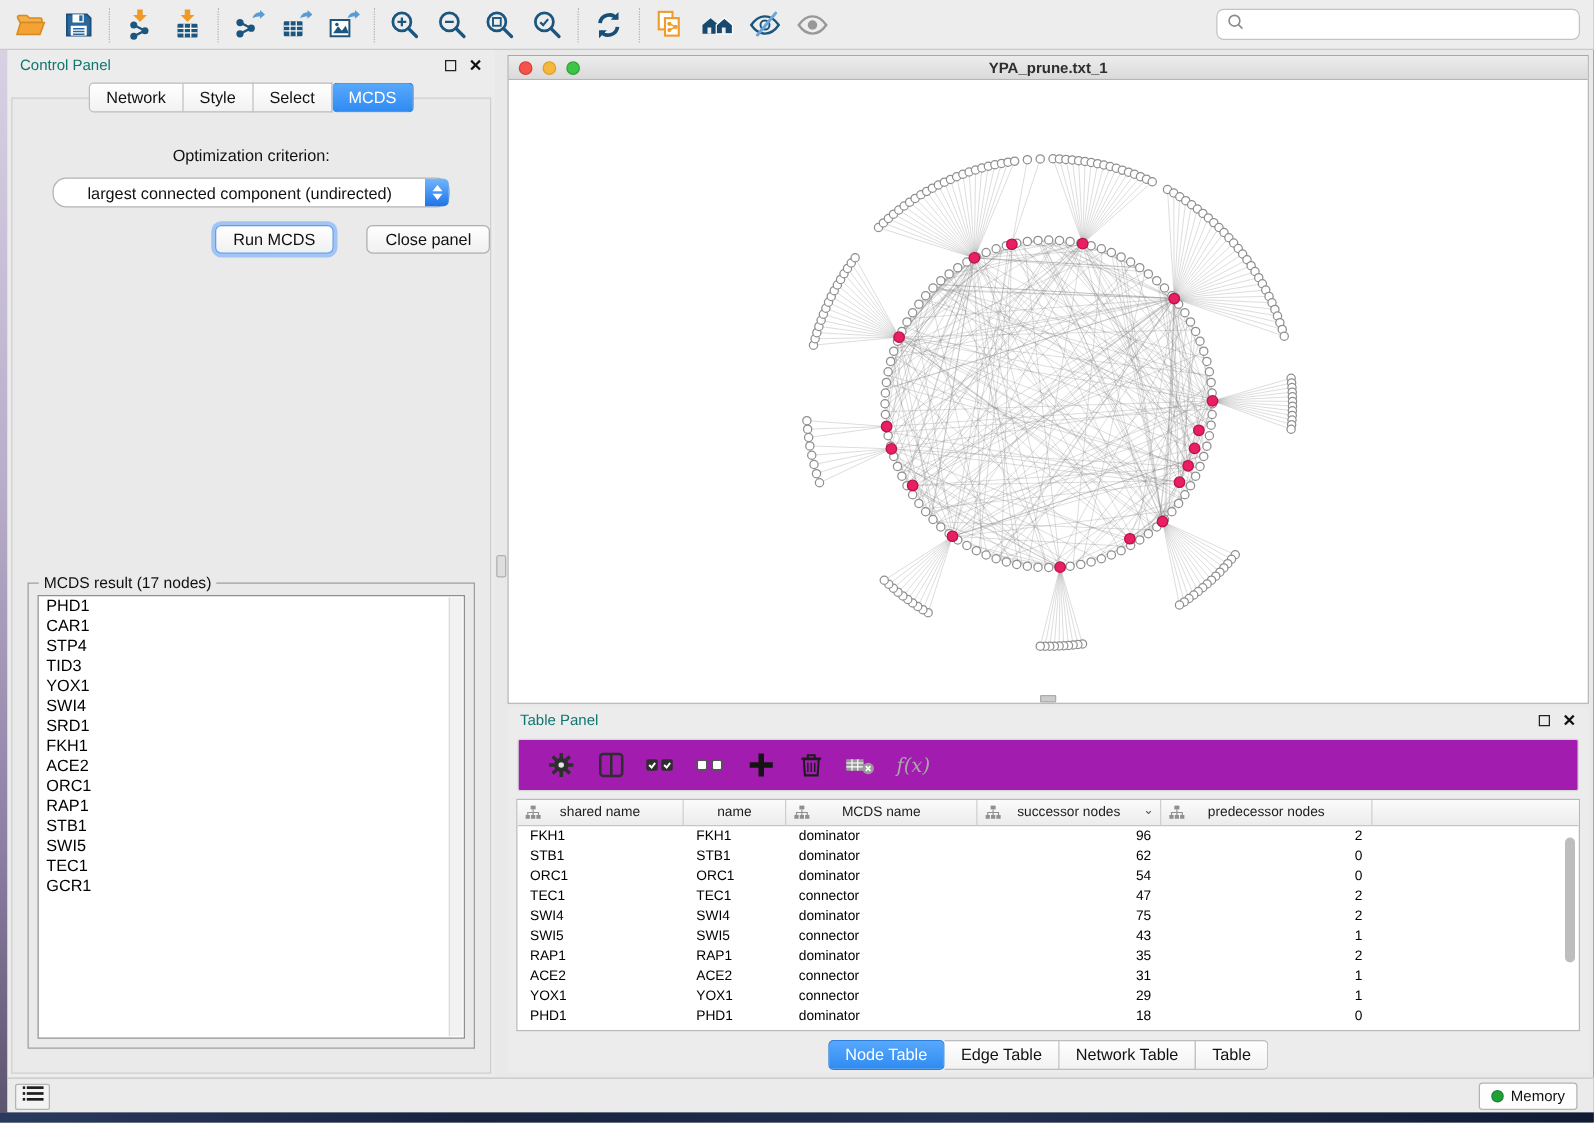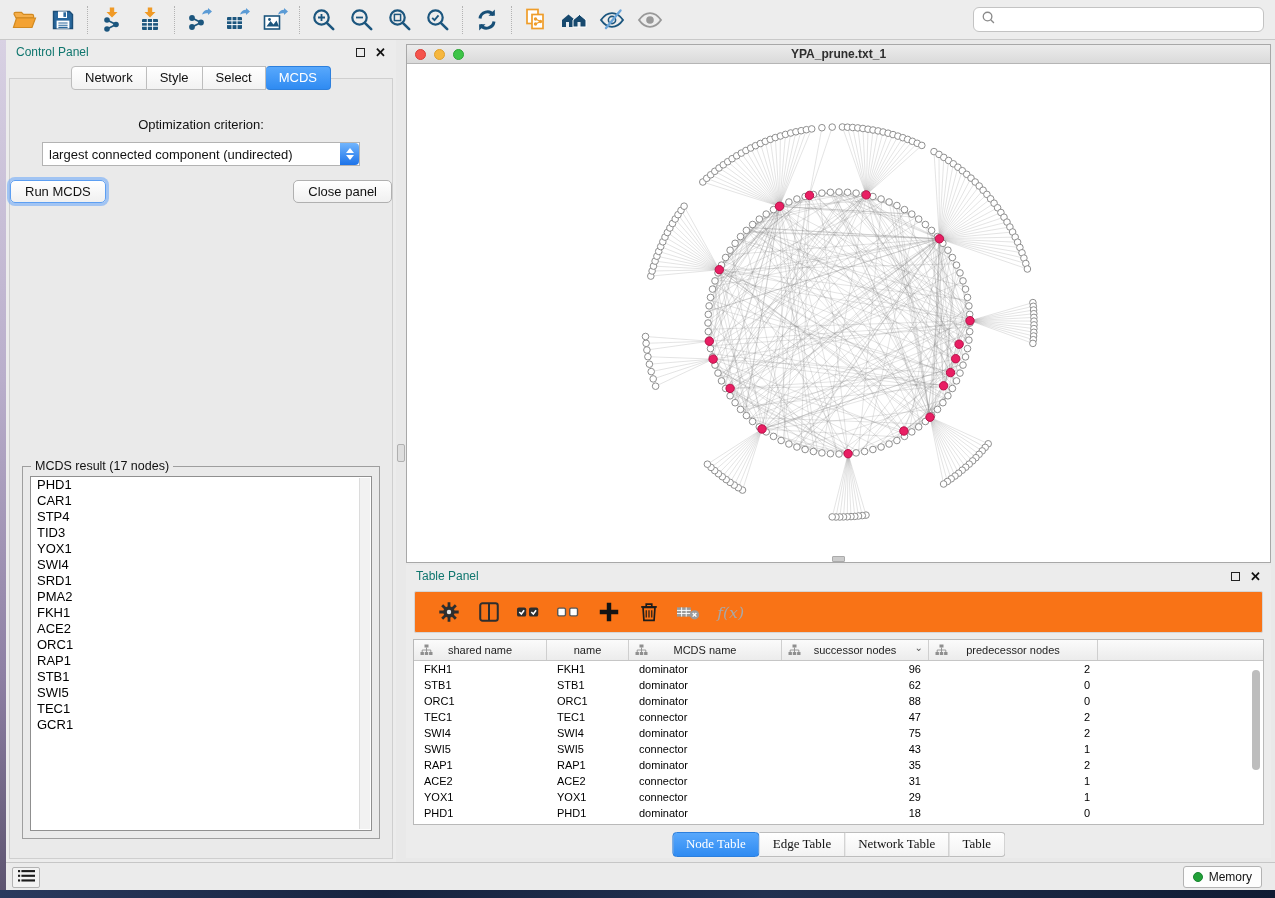--- a/index.html
+++ b/index.html
@@ -32,26 +32,26 @@
   .seg { display:flex; }
   .seg-item { background:linear-gradient(#ffffff,#f2f2f2); border:1px solid #bdbdbd; border-left:none;
     padding:3px 13px 4px; font-size:13px; color:#111; }
   .seg-item:first-child { border-left:1px solid #bdbdbd; border-radius:4px 0 0 4px; }
   .seg-item:last-child { border-radius:0 4px 4px 0; }
   .seg-item.active { background:linear-gradient(#58a8fc,#2f8bf2); color:#fff; border-color:#2c7fdd; border-radius:4px; }
   .cp-tabs { position:absolute; top:26px; left:50%; transform:translateX(-50%); z-index:3; }
   .cp-body { position:absolute; top:38px; left:3px; right:3px; bottom:3px; border:1px solid #cfcfcf; background:#eaeaea; }
   .opt-label { text-align:center; margin-top:38px; font-size:13px; color:#111; }
   .dropdown { margin:10px auto 0; width:318px; height:24px; background:#fff; border:1px solid #b3b3b3;
-    border-radius:0; display:flex; align-items:center; padding-left:6px; font-size:13px; color:#111; }
+    border-radius:11px; display:flex; align-items:center; padding-left:27px; font-size:13px; color:#111; }
   .dd-stepper { margin-left:auto; width:19px; height:22px; border-radius:0 4px 4px 0;
     background:linear-gradient(#71b5fd,#1d73e9); display:flex; flex-direction:column; align-items:center; justify-content:center; gap:2px; }
   .tri-up { width:0; height:0; border-left:4px solid transparent; border-right:4px solid transparent; border-bottom:5px solid #fff; }
   .tri-dn { width:0; height:0; border-left:4px solid transparent; border-right:4px solid transparent; border-top:5px solid #fff; }
-  .btn-row { display:flex; justify-content:space-between; gap:26px; margin-top:14px; }
+  .btn-row { display:flex; justify-content:flex-end; gap:26px; margin-top:14px; }
   .mac-btn { height:23px; padding:0 14px; background:linear-gradient(#ffffff,#f0f0f0); border:1px solid #b0b0b0;
     border-radius:5px; font-size:13px; color:#111; font-family:"Liberation Sans",sans-serif; }
   .mac-btn.focused { box-shadow:0 0 0 3px rgba(112,170,248,.6); border-color:#5d9ff2; }
   .result-group { position:absolute; left:12px; right:12px; top:387px; bottom:19px; border:1px solid #9e9e9e; }
   .result-legend { position:absolute; top:-8px; left:8px; background:#eaeaea; padding:0 4px; font-size:12.5px; color:#111; }
   .result-list { position:absolute; left:7px; right:7px; top:9px; bottom:7px; background:#fff; border:1px solid #8f8f8f; overflow:hidden; }
   .result-item { font-size:13px; line-height:16px; padding-left:6px; color:#000; }
   .result-scroll { position:absolute; right:1px; top:1px; bottom:1px; width:11px; background:#f2f2f2; border-left:1px solid #dcdcdc; }
 
   
@@ -63,37 +63,37 @@
   .light.yellow { background:#f6b73e; border:1px solid #dfa02b; }
   .light.green { background:#3ec447; border:1px solid #2ba636; }
   .net-title { text-align:center; font-size:12px; font-weight:700; color:#2e2e2e; line-height:18px; }
   .net-canvas { position:absolute; left:0; top:19px; right:0; bottom:0; background:#fff; }
   .net-canvas svg { position:absolute; left:0; top:0; }
   .v-grip { position:absolute; left:397px; top:444px; width:8px; height:18px; background:#dedede; border:1px solid #b0b0b0; border-radius:2px; }
   .h-grip { position:absolute; left:832px; top:556px; width:13px; height:6px; background:#cccccc; border:1px solid #ababab; border-radius:1px; z-index:4; }
 
   
   .table-panel { position:absolute; left:406px; top:565px; width:865px; height:293px; background:#ececec; }
-  .tp-toolbar { position:absolute; left:8px; right:8px; top:26px; height:42px; background:#f97316;
+  .tp-toolbar { position:absolute; left:8px; right:8px; top:26px; height:42px; background:#a21caf;
     border:1px solid #d5d5d5; border-radius:2px; display:flex; align-items:center; padding-left:20px; gap:12px; }
   .tp-btn { height:28px; min-width:28px; display:flex; align-items:center; justify-content:center; }
   .tp-btn svg { height:24px; }
   .tp-table { position:absolute; left:7px; right:7px; top:74px; height:186px; background:#fff; border:1px solid #b9b9b9; overflow:hidden; }
   .thead { display:flex; height:21px; background:linear-gradient(#fbfbfb,#ececec); border-bottom:1px solid #c6c6c6; }
   .th { position:relative; display:flex; align-items:center; justify-content:center; font-size:11px; color:#1d1d1d;
     border-right:1px solid #cfcfcf; flex:0 0 auto; }
   .th .tree { position:absolute; left:6px; top:4px; }
   .th .sort { position:absolute; right:5px; top:2px; font-size:10px; color:#555; }
   .th.filler { flex:1; border-right:none; }
   .trow { display:flex; height:16px; line-height:16px; font-size:11px; color:#000; }
   .td { flex:0 0 auto; overflow:hidden; white-space:nowrap; }
   .td.l { padding-left:10px; text-align:left; }
   .td.r { padding-right:8px; text-align:right; }
   .tp-scroll { position:absolute; right:3px; top:30px; width:8px; height:100px; background:#bdbdbd; border-radius:4px; }
-  .tp-tabs { position:absolute; top:267px; left:50%; transform:translateX(-50%);font-family:Liberation Serif, serif; }
+  .tp-tabs { position:absolute; top:267px; left:50%; transform:translateX(-50%); }
 
   
   .status-bar { position:absolute; left:6px; right:0; top:862px; height:28px; background:#ebebeb; border-top:1px solid #c6c6c6; }
   .status-list-btn { position:absolute; left:6px; top:4px; width:28px; height:21px; background:#f3f3f3;
     border:1px solid #b3b3b3; border-radius:2px; display:flex; align-items:center; justify-content:center; }
   .memory-btn { position:absolute; right:13px; top:3px; height:22px; padding:0 9px; background:#fdfdfd;
     border:1px solid #b3b3b3; border-radius:3px; display:flex; align-items:center; gap:6px; font-size:12px; color:#111; }
   .mem-dot { width:10px; height:10px; border-radius:50%; background:#21a038; border:1px solid #188430; }
 </style>
 </head>
@@ -280,21 +280,20 @@
       <span class="result-legend">MCDS result (17 nodes)</span>
       <div class="result-list">
         <div class="result-scroll"></div>
       <div class="result-item">PHD1</div>
           <div class="result-item">CAR1</div>
           <div class="result-item">STP4</div>
           <div class="result-item">TID3</div>
           <div class="result-item">YOX1</div>
           <div class="result-item">SWI4</div>
           <div class="result-item">SRD1</div>
-          <div class="result-item">PMA2</div>
           <div class="result-item">FKH1</div>
           <div class="result-item">ACE2</div>
           <div class="result-item">ORC1</div>
           <div class="result-item">RAP1</div>
           <div class="result-item">STB1</div>
           <div class="result-item">SWI5</div>
           <div class="result-item">TEC1</div>
           <div class="result-item">GCR1</div>
         </div>
     </div>
@@ -1163,21 +1162,21 @@
           <div class="td l" style="width: 133px;">STB1</div>
           <div class="td l" style="width: 82px;">STB1</div>
           <div class="td l" style="width: 153px;">dominator</div>
           <div class="td r" style="width: 147px;">62</div>
           <div class="td r" style="width: 169px;">0</div>
         </div>
         <div class="trow">
           <div class="td l" style="width: 133px;">ORC1</div>
           <div class="td l" style="width: 82px;">ORC1</div>
           <div class="td l" style="width: 153px;">dominator</div>
-          <div class="td r" style="width: 147px;">88</div>
+          <div class="td r" style="width: 147px;">54</div>
           <div class="td r" style="width: 169px;">0</div>
         </div>
         <div class="trow">
           <div class="td l" style="width: 133px;">TEC1</div>
           <div class="td l" style="width: 82px;">TEC1</div>
           <div class="td l" style="width: 153px;">connector</div>
           <div class="td r" style="width: 147px;">47</div>
           <div class="td r" style="width: 169px;">2</div>
         </div>
         <div class="trow">

